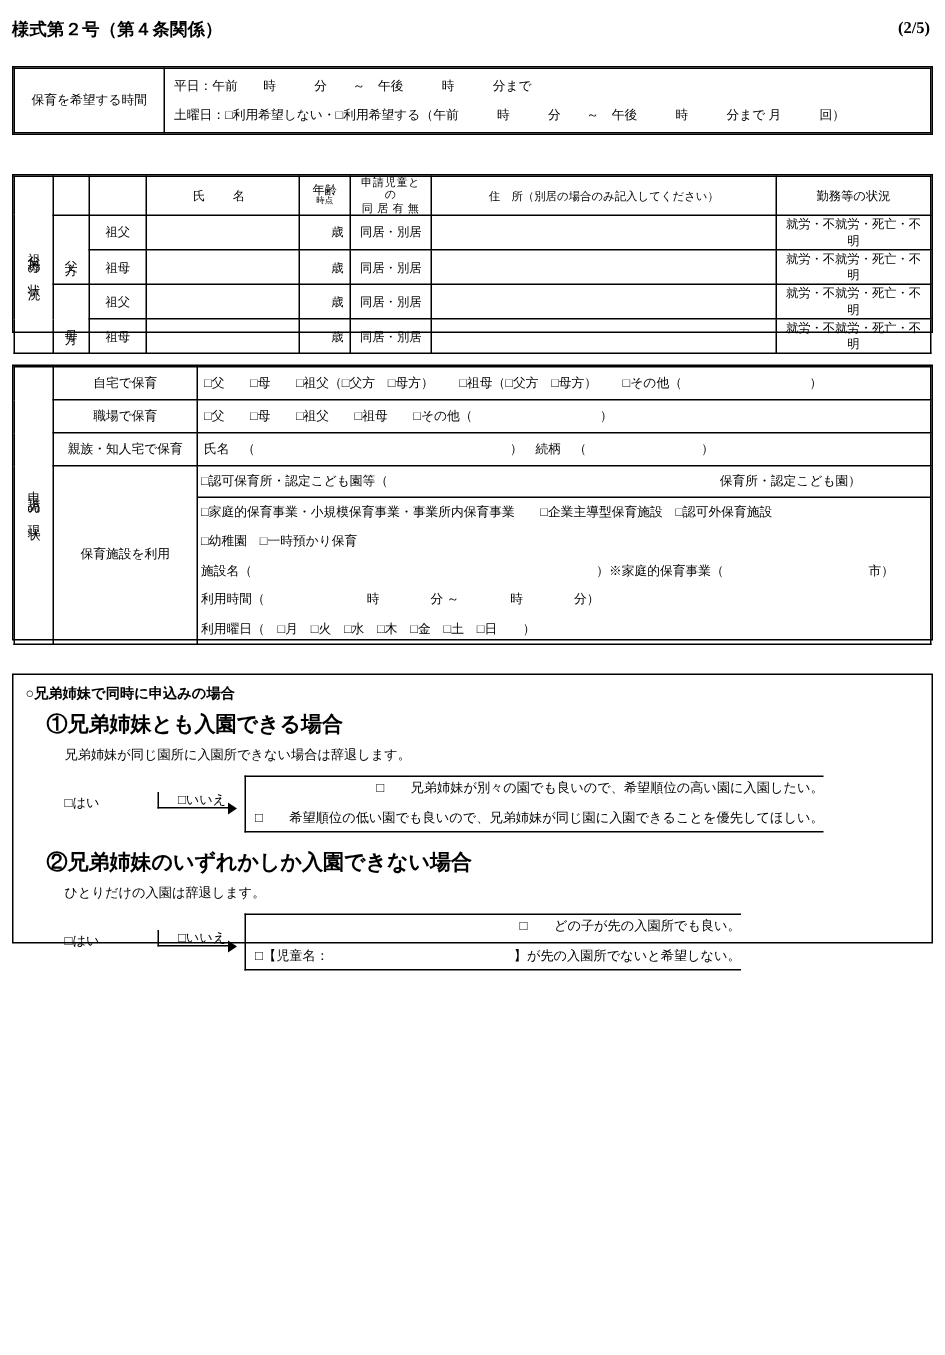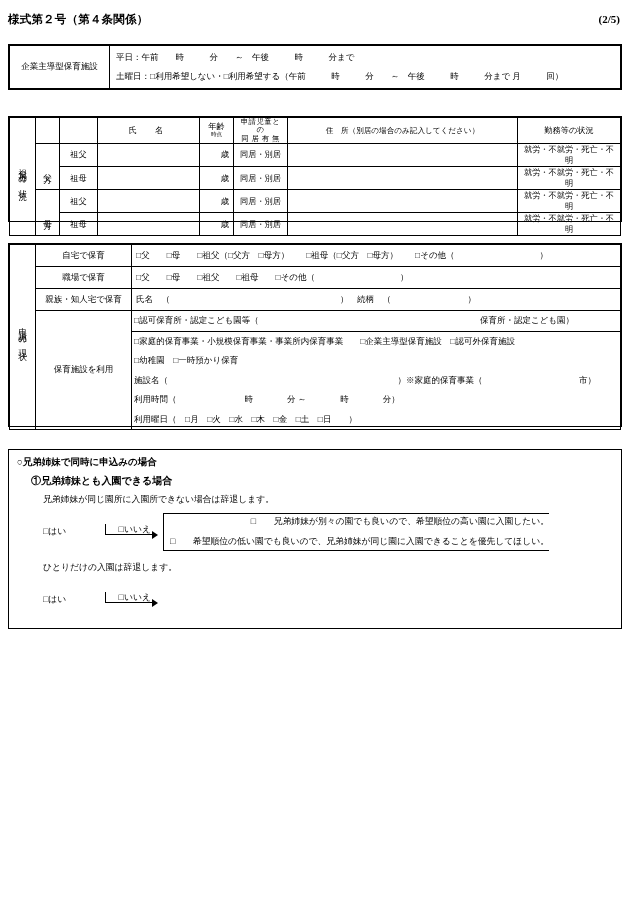--- a/index.html
+++ b/index.html
@@ -140,21 +140,21 @@
     left: 8px; top: 449px; width: 614px; height: 180px;
     border: 1.6px solid #000;
     padding: 6px 10px 0 8px;
   }
   .sib-head {
     font-size: 9.5px;
     font-weight: bold;
     margin-bottom: 5px;
   }
   .sib-sub {
-    font-size: 10px;
+    font-size: 14px;
     font-weight: bold;
     margin-left: 14px;
     margin-bottom: 6px;
   }
   .sib-desc {
     font-size: 8.8px;
     margin-left: 26px;
     margin-bottom: 7px;
   }
   .sib-choice {
@@ -225,21 +225,21 @@
   </div>
 
   <div class="frame" id="tbl-hours">
     <table class="grid">
       <colgroup>
           <col style="width:100px">
           <col>
         </colgroup>
       <tbody>
         <tr>
-          <td class="ctr">企業主導型保育施設</td>
+          <td class="ctr">保育を希望する時間</td>
           <td class="lft">
             <div class="hours-lines">
               <div class="hours-line">平日：午前　　時　　　分　　～　午後　　　時　　　分まで</div>
               <div class="hours-line">土曜日：□利用希望しない・□利用希望する（午前　　　時　　　分　　～　午後　　　時　　　分まで 月　　　回）</div>
             </div>
           </td>
         </tr>
       </tbody>
     </table>
   </div>
@@ -393,28 +393,33 @@
           <span class="arrow-h"></span>
           <span class="arrow-head"></span>
         </span>
       </div>
       <div class="bracket">
         <div class="bracket-item">□　　兄弟姉妹が別々の園でも良いので、希望順位の高い園に入園したい。</div>
         <div class="bracket-item">□　　希望順位の低い園でも良いので、兄弟姉妹が同じ園に入園できることを優先してほしい。</div>
       </div>
     </div>
 
+    <div class="sib-sub">②兄弟姉妹のいずれかしか入園できない場合</div>
     <div class="sib-desc">ひとりだけの入園は辞退します。</div>
     <div class="sib-choice">
       <div class="yn hai">□はい</div>
       <div class="yn iie">
         <span>□いいえ</span>
         <span class="arrow-wrap">
           <span class="arrow-v"></span>
           <span class="arrow-h"></span>
           <span class="arrow-head"></span>
         </span>
       </div>
+      <div class="bracket">
+        <div class="bracket-item">□　　どの子が先の入園所でも良い。</div>
+        <div class="bracket-item">□【児童名：　　　　　　　　　　　　　　】が先の入園所でないと希望しない。</div>
+      </div>
     </div>
 
   </div>
 
 </div>
 
 </body></html>

